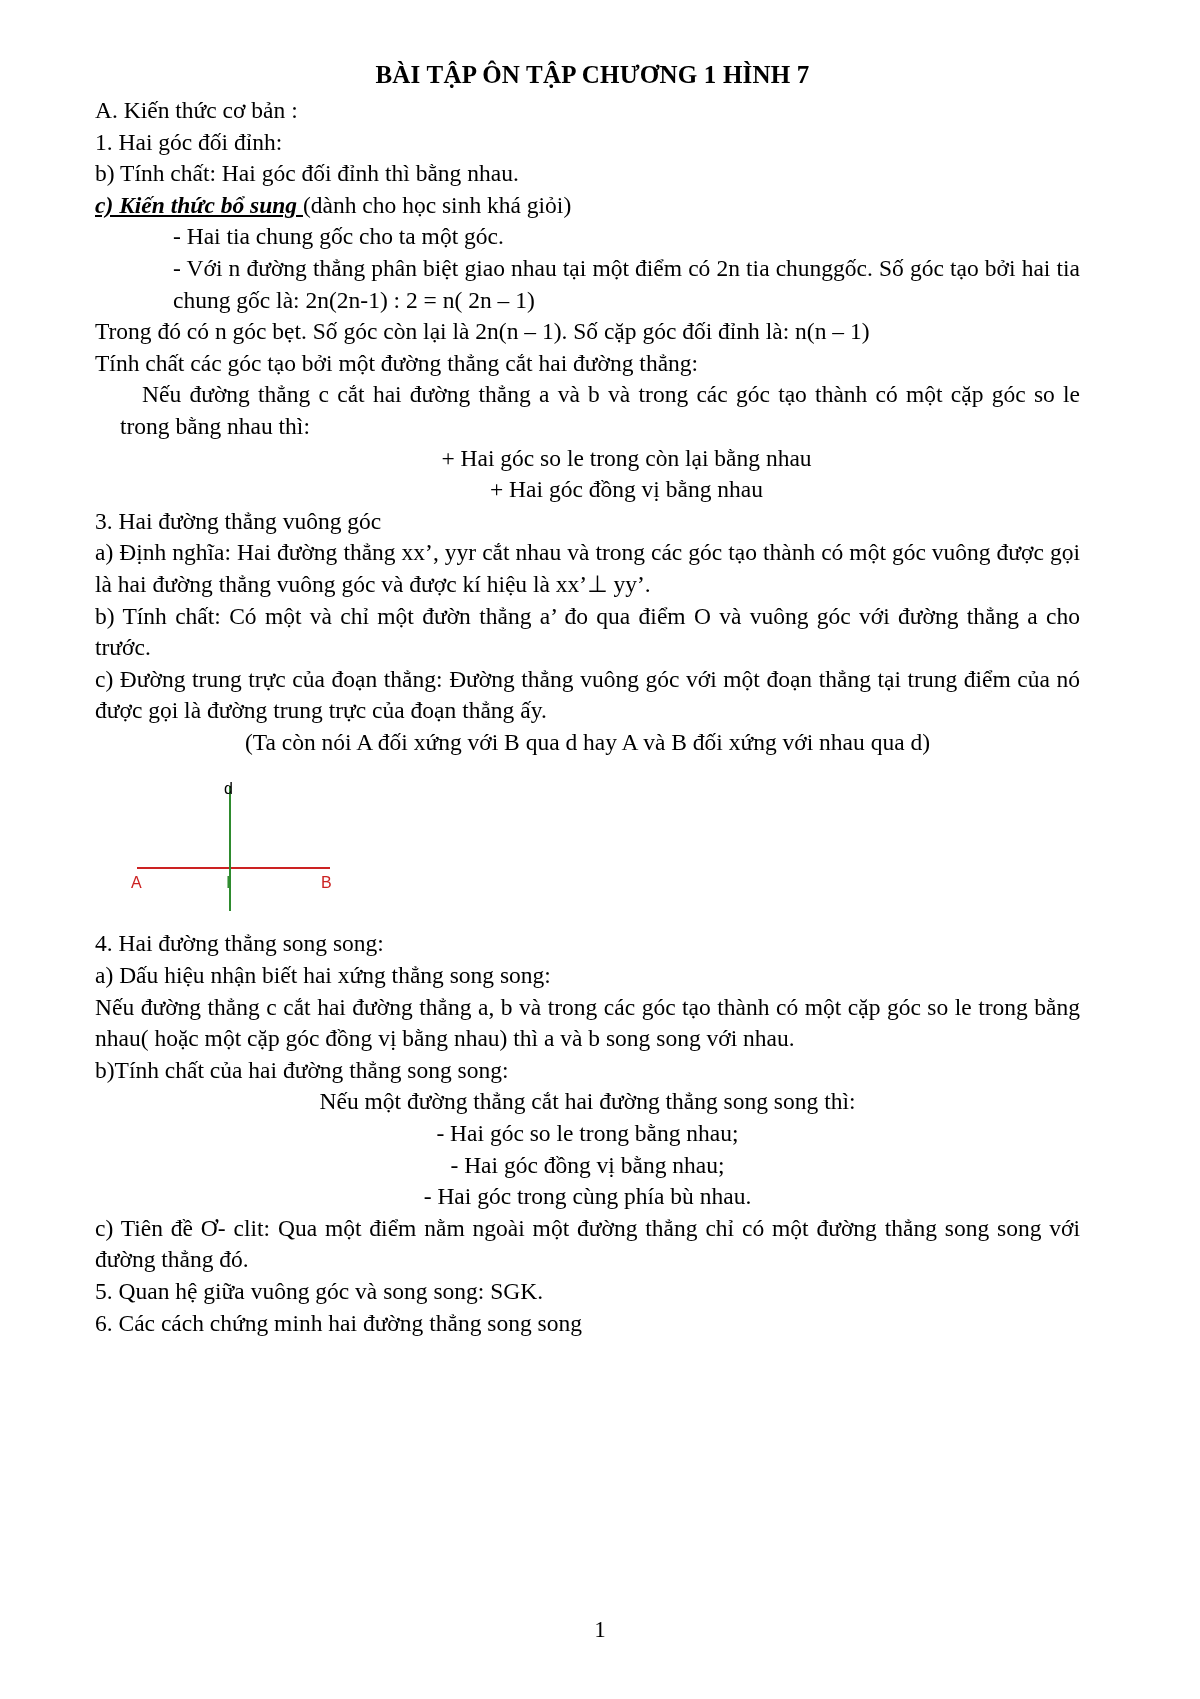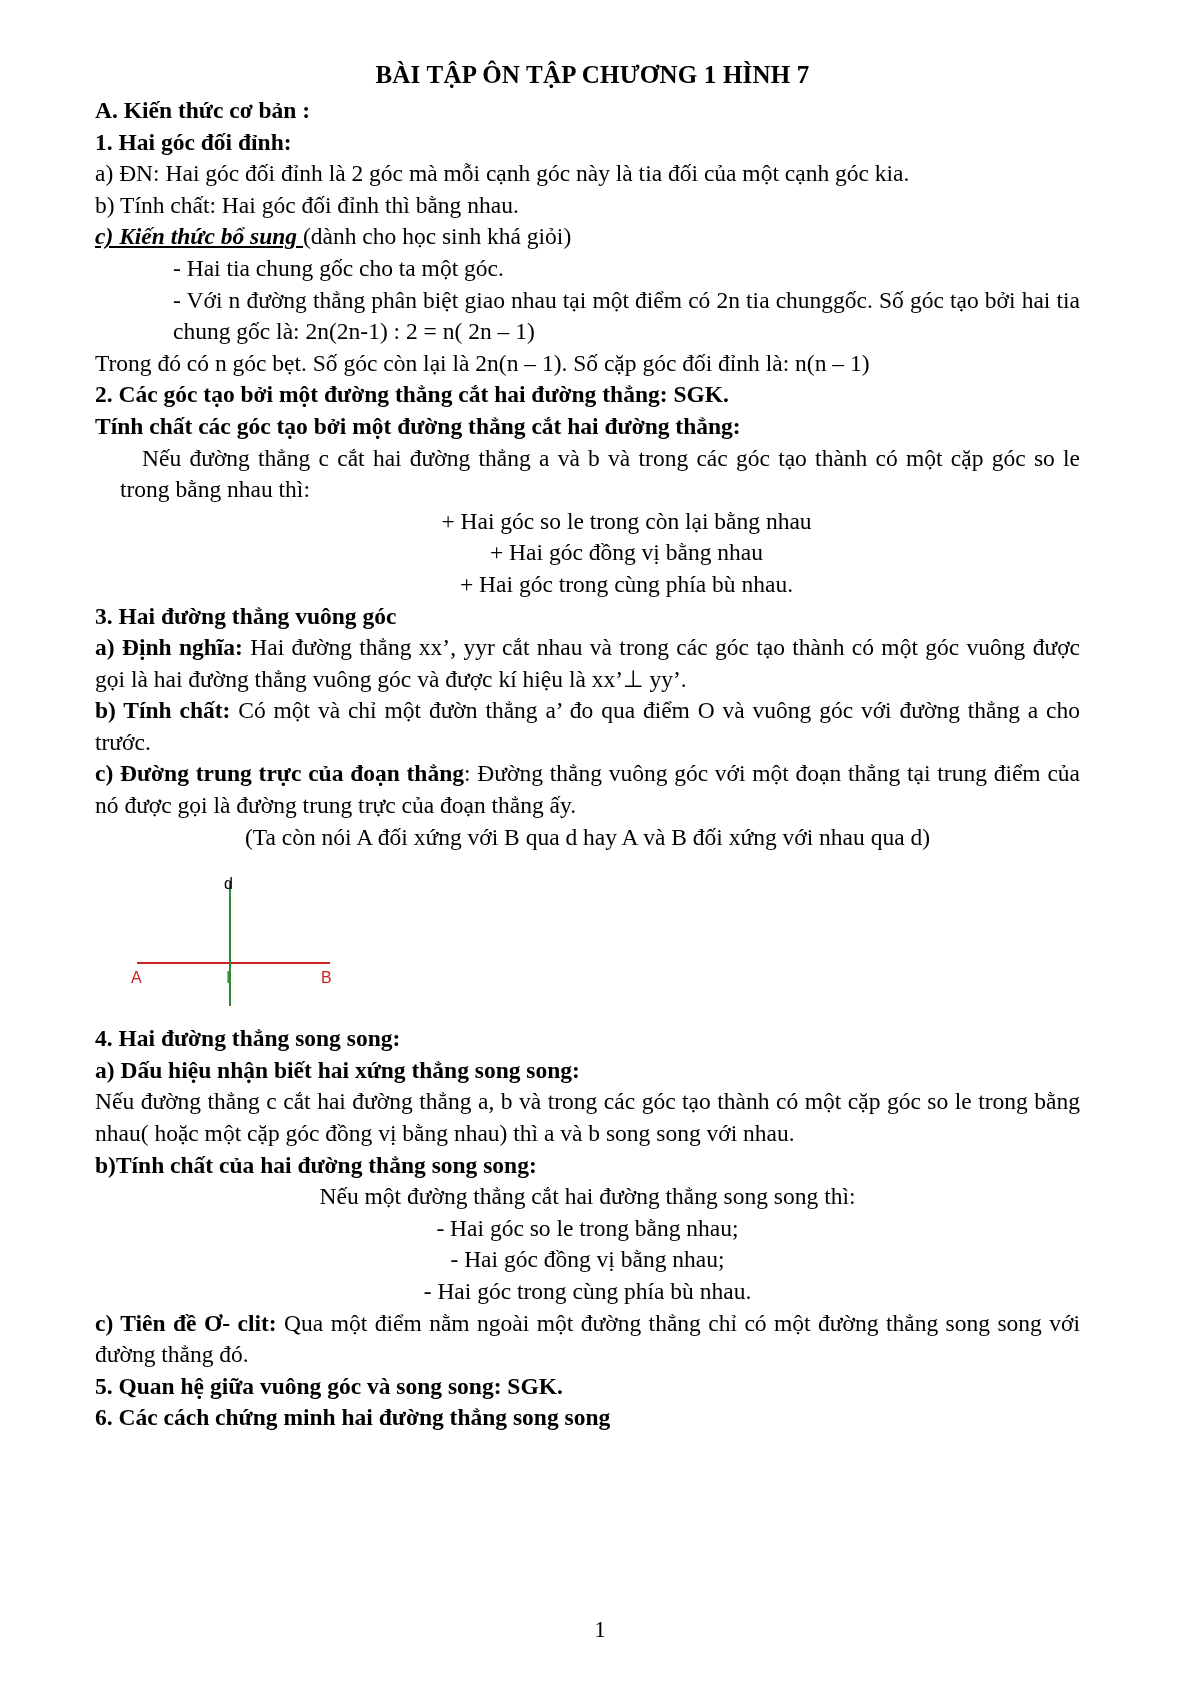--- a/index.html
+++ b/index.html
@@ -31,21 +31,21 @@
     margin: 0 0 6px 0;
     padding-left: 10px;
   }
   p {
     margin: 0;
     font-size: 23.5px;
     line-height: 1.345;
     text-align: justify;
     text-justify: inter-word;
   }
-  .b { font-weight: bold; }
+  .b { font-weight: normal; }
   .bi { font-weight: bold; font-style: italic; text-decoration: underline; }
   .ind-small { padding-left: 25px; }
   .ind-big { padding-left: 78px; }
   .nojust { text-align: center; }
   .hang { padding-left: 25px; text-indent: -25px; }
   .figure-wrap {
     margin: 18px 0 8px 0;
     padding-left: 30px;
   }
   .page-number {
@@ -59,33 +59,30 @@
 </style>
 </head>
 <body>
 
 <div class="page">
 
   <h1 class="doc-title">BÀI TẬP ÔN TẬP CHƯƠNG 1 HÌNH 7</h1>
 
   <p class="b">A. Kiến thức cơ bản :</p>
   <p class="b">1. Hai góc đối đỉnh:</p>
-  <p>a) ĐN: Hai góc đối đỉnh là 2 góc mà mỗi cạnh góc này là tia đối của một cạnh góc kia.</p>
   <p>b) Tính chất: Hai góc đối đỉnh thì bằng nhau.</p>
   <p><span class="bi">c) Kiến thức bổ sung </span><span>(dành cho học sinh khá giỏi)</span></p>
   <p class="ind-big">- Hai tia chung gốc cho ta một góc.</p>
   <p class="hang" style="padding-left:78px; text-indent:0;">- Với n đường thẳng phân biệt giao nhau tại một điểm có 2n tia chunggốc. Số góc tạo bởi hai tia chung gốc là: 2n(2n-1) : 2 = n( 2n – 1)</p>
   <p>Trong đó có n góc bẹt. Số góc còn lại là 2n(n – 1). Số cặp góc đối đỉnh là: n(n – 1)</p>
 
-  <p class="b">2. Các góc tạo bởi một đường thẳng cắt hai đường thẳng: SGK.</p>
   <p class="b">Tính chất các góc tạo bởi một đường thẳng cắt hai đường thẳng:</p>
   <p class="ind-small" style="text-indent:22px;">Nếu đường thẳng  c cắt hai đường thẳng  a và b và trong các góc tạo thành có một cặp góc so le trong bằng nhau thì:</p>
   <p class="ind-big nojust">+ Hai góc so le trong còn lại bằng nhau</p>
   <p class="ind-big nojust">+ Hai góc đồng vị bằng nhau</p>
-  <p class="ind-big nojust">+ Hai góc trong cùng phía bù nhau.</p>
 
   <p class="b">3. Hai đường thẳng vuông góc</p>
   <p><span class="b">a) Định nghĩa:</span><span> Hai đường thẳng xx’, yyr cắt nhau và trong các góc tạo thành có một góc vuông được gọi là hai đường thẳng vuông góc và được kí hiệu là xx’⊥ yy’.</span></p>
   <p><span class="b">b) Tính chất:</span><span> Có một và chỉ một đườn thẳng a’ đo qua điểm O và vuông góc với đường thẳng a cho trước.</span></p>
   <p><span class="b">c) Đường trung trực của đoạn thẳng</span><span>: Đường thẳng vuông góc với một đoạn thẳng tại trung điểm của nó được gọi là đường trung trực của đoạn thẳng ấy.</span></p>
   <p class="nojust">(Ta còn nói A đối xứng với B qua d hay A và B đối xứng với nhau qua d)</p>
 
   <div class="figure-wrap">
     <svg width="260" height="140" viewBox="0 0 260 140">
       <line x1="12" y1="92" x2="205" y2="92" stroke="#cc2222" stroke-width="2"></line>

